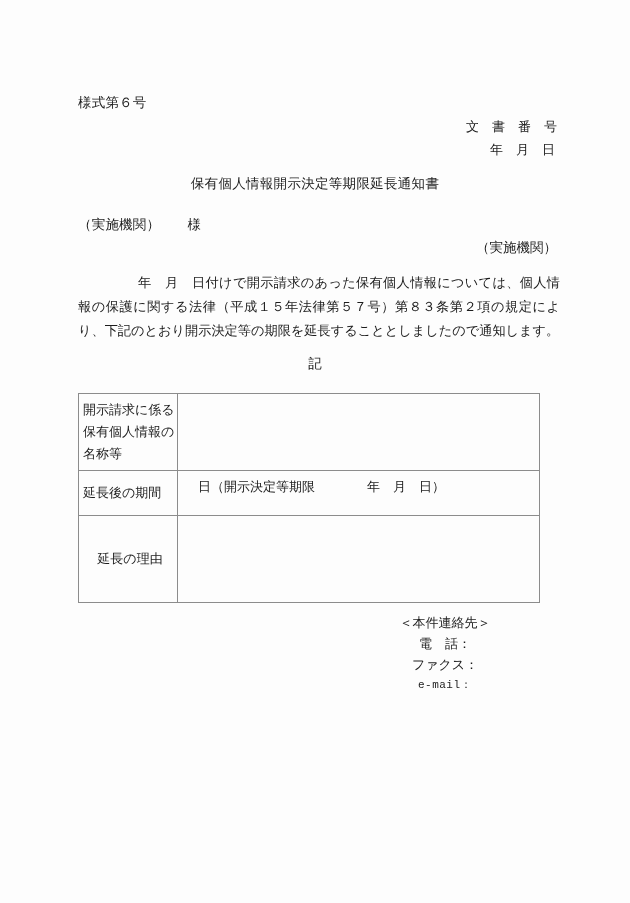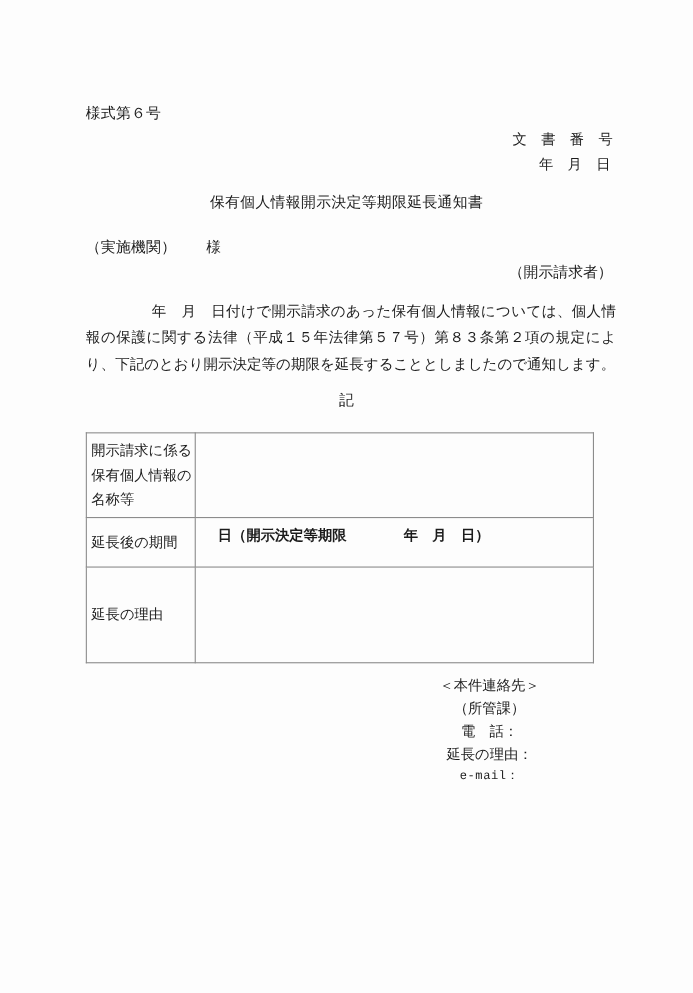--- a/index.html
+++ b/index.html
@@ -128,28 +128,27 @@
   }
   .form-table td.label.mid {
     vertical-align: middle;
     padding-top: 0;
     padding-bottom: 0;
   }
   .form-table td.value {
     padding: 5px 6px 5px 20px;
     line-height: 22px;
     white-space: pre;
-    font-weight: bold;
   }
   .row-name .label,
   .row-name .value { height: 66px; }
   .row-period .label,
   .row-period .value { height: 34px; }
   .row-reason .label,
-  .row-reason .value { height: 76px; }
+  .row-reason .value { height: 76px; text-align: center; }
 
   
   .contact {
     position: absolute;
     left: 350px;
     top: 612px;
     width: 190px;
     text-align: center;
     font-size: 13px;
     line-height: 21px;
@@ -169,21 +168,21 @@
   <div class="t form-no">様式第６号</div>
 
   <div class="doc-meta">
     <div>文　書　番　号</div>
     <div class="date-line">年　月　日</div>
   </div>
 
   <div class="doc-title">保有個人情報開示決定等期限延長通知書</div>
 
   <div class="t addressee">（実施機関）　　様</div>
-  <div class="agency">（開示請求者）</div>
+  <div class="agency">（実施機関）</div>
 
   <div class="body-para">年　月　日付けで開示請求のあった保有個人情報については、個人情報の保護に関する法律（平成１５年法律第５７号）第８３条第２項の規定により、下記のとおり開示決定等の期限を延長することとしましたので通知します。</div>
 
   <div class="ki-mark">記</div>
 
   <table class="form-table">
     <tbody>
       <tr class="row-name">
         <td class="label">開示請求に係る
 保有個人情報の
@@ -196,19 +195,18 @@
       </tr>
       <tr class="row-reason">
         <td class="label mid">延長の理由</td>
         <td class="value"></td>
       </tr>
     </tbody>
   </table>
 
   <div class="contact">
     <div>＜本件連絡先＞</div>
-    <div>（所管課）</div>
     <div>電　話：</div>
-    <div>延長の理由：</div>
+    <div>ファクス：</div>
     <div class="email">e-mail：</div>
   </div>
 
 </div>
 
 </body></html>

